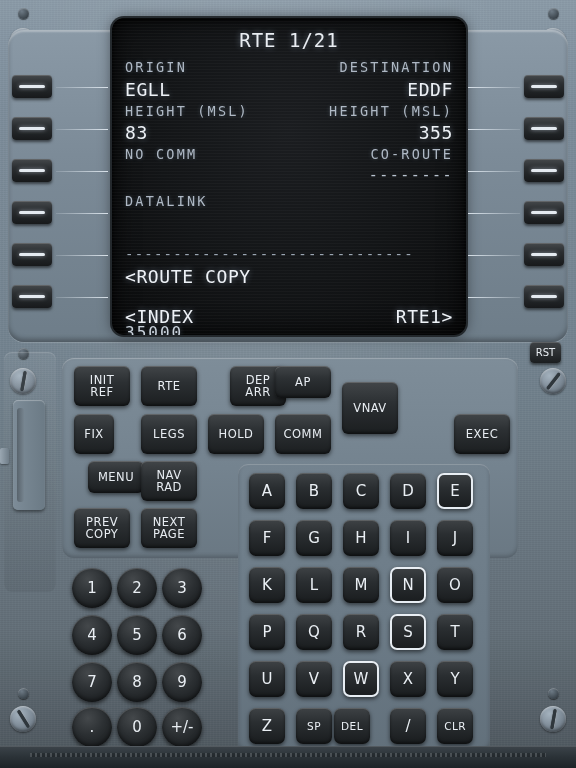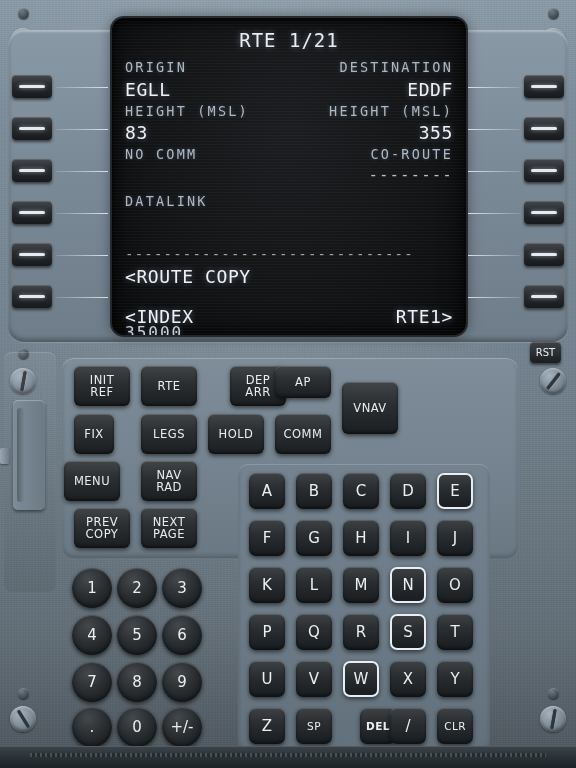--- a/index.html
+++ b/index.html
@@ -254,29 +254,30 @@
   <div class="fkey" style="left: 208px; top: 366px; width: 56px; height: 40px; white-space: pre; margin-left: 22px;">DEP
 ARR</div>
   <div class="fkey" style="left:275px;top:366px;width:56px;height:32px;">AP</div>
   <div class="fkey" style="left:342px;top:366px;width:56px;height:52px;margin-top:16px;">VNAV</div>
 
   <div class="fkey" style="left:74px; top:414px;width:40px;height:40px;">FIX</div>
   <div class="fkey" style="left:141px;top:414px;width:56px;height:40px;">LEGS</div>
   <div class="fkey" style="left:208px;top:414px;width:56px;height:40px;">HOLD</div>
   <div class="fkey" style="left:275px;top:414px;width:56px;height:40px;">COMM</div>
 
-  <div class="fkey" style="left:64px; top:461px;width:56px;height:40px;text-align:right;">MENU</div>
+  <div class="fkey" style="left:88px; top:461px;width:56px;height:32px;text-align:right;">MENU</div>
   <div class="fkey" style="left: 141px; top: 461px; width: 56px; height: 40px; white-space: pre;">NAV
 RAD</div>
 
   <div class="fkey" style="left: 74px; top: 508px; width: 56px; height: 40px; white-space: pre;">PREV
 COPY</div>
   <div class="fkey" style="left: 141px; top: 508px; width: 56px; height: 40px; white-space: pre;">NEXT
 PAGE</div>
 
+  <div class="fkey" style="left:454px;top:414px;width:56px;height:40px;">EXEC</div>
 
   <div class="kbpanel"></div>
 
   <div class="akey" style="left:249px;top:473px;">A</div>
   <div class="akey" style="left:296px;top:473px;">B</div>
   <div class="akey" style="left:343px;top:473px;">C</div>
   <div class="akey" style="left:390px;top:473px;">D</div>
   <div class="akey hl" style="left:437px;top:473px;">E</div>
 
   <div class="akey" style="left:249px;top:520px;">F</div>
@@ -298,21 +299,21 @@
   <div class="akey" style="left:437px;top:614px;">T</div>
 
   <div class="akey" style="left:249px;top:661px;">U</div>
   <div class="akey" style="left:296px;top:661px;">V</div>
   <div class="akey hl" style="left:343px;top:661px;">W</div>
   <div class="akey" style="left:390px;top:661px;">X</div>
   <div class="akey" style="left:437px;top:661px;">Y</div>
 
   <div class="akey" style="left:249px;top:708px;">Z</div>
   <div class="akey small" style="left:296px;top:708px;">SP</div>
-  <div class="akey small" style="left:360px;top:708px;font-weight:bold;">DEL</div>
+  <div class="akey small" style="left:334px;top:708px;">DEL</div>
   <div class="akey" style="left:390px;top:708px;">/</div>
   <div class="akey small" style="left:437px;top:708px;">CLR</div>
 
   <div class="nkey" style="left:72px; top:568px;">1</div>
   <div class="nkey" style="left:117px;top:568px;">2</div>
   <div class="nkey" style="left:162px;top:568px;">3</div>
 
   <div class="nkey" style="left:72px; top:615px;">4</div>
   <div class="nkey" style="left:117px;top:615px;">5</div>
   <div class="nkey" style="left:162px;top:615px;">6</div>

